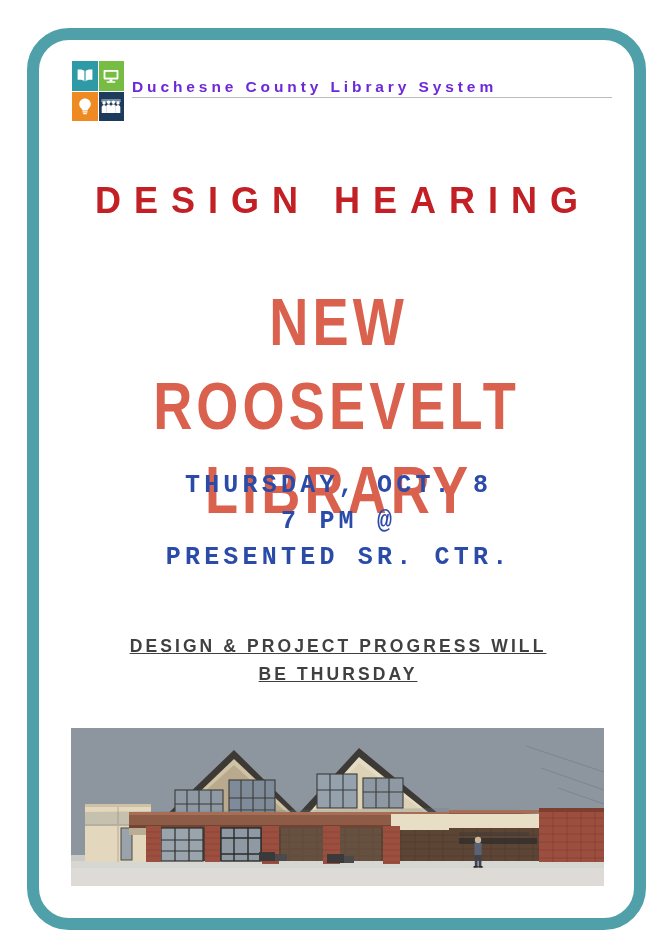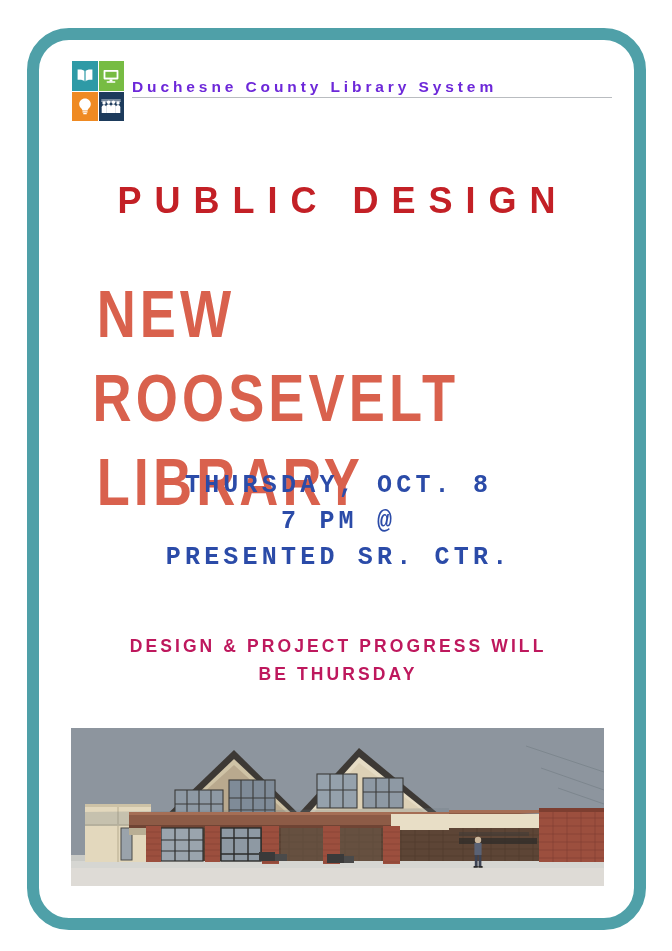--- a/index.html
+++ b/index.html
@@ -108,22 +108,23 @@
     font-weight: bold;
     letter-spacing: 13px;
     color: #c32026;
     text-indent: 13px;
     font-family: "Liberation Sans", sans-serif;
   }
 
   .title-block {
     position: absolute;
     left: 0;
-    top: 232px;
-    width: 100%;
+    top: 240px;
+    width: 100%;
+    text-align: center;
   }
   .title-line {
     color: #d9614d;
     font-family: "Liberation Sans Narrow", "Liberation Sans", sans-serif;
     font-weight: bold;
     font-size: 66px;
     line-height: 84px;
     letter-spacing: 5px;
     text-indent: 5px;
     transform: scaleX(0.82);
@@ -144,27 +145,28 @@
     text-indent: 4.2px;
     font-family: Liberation Mono, monospace;
   }
 
   .subnote {
     position: absolute;
     left: 0;
     top: 592px;
     width: 100%;
     text-align: center;
-    color: #be185d;
+    color: #404040;
     font-weight: bold;
     font-size: 17.5px;
     line-height: 28px;
     letter-spacing: 3.1px;
     text-indent: 3.1px;
     font-family: "Liberation Sans", sans-serif;
+    text-decoration: underline;
   }
 
   
   .rendering {
     position: absolute;
     left: 32px;
     top: 688px;
     width: 533px;
     height: 158px;
     overflow: hidden;
@@ -226,21 +228,21 @@
         </div>
 
       </div>
 
       <div class="logo-text-wrap">
         <div class="logo-text">Duchesne County Library System</div>
         <div class="logo-rule"></div>
       </div>
     </div>
 
-    <div class="public-hearing">PUBLIC DESIGN</div>
+    <div class="public-hearing">DESIGN HEARING</div>
 
     <div class="title-block">
       <div class="title-line">NEW ROOSEVELT</div>
       <div class="title-line">LIBRARY</div>
     </div>
 
     <div class="details">
       <div>THURSDAY, OCT. 8</div>
       <div>7 PM @</div>
       <div>PRESENTED SR. CTR.</div>

